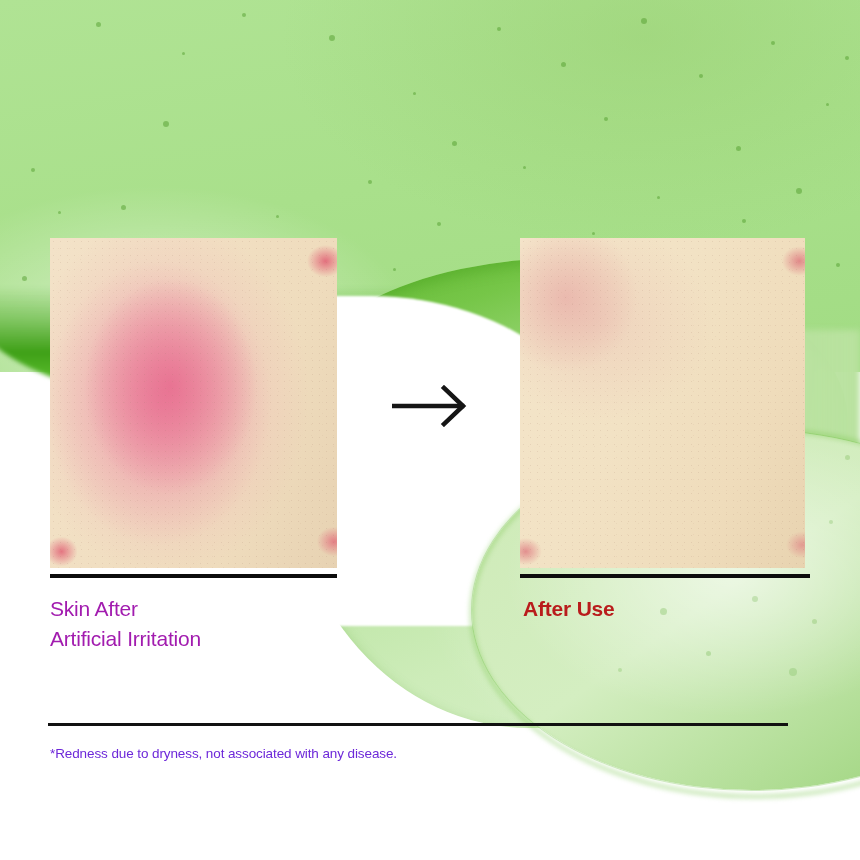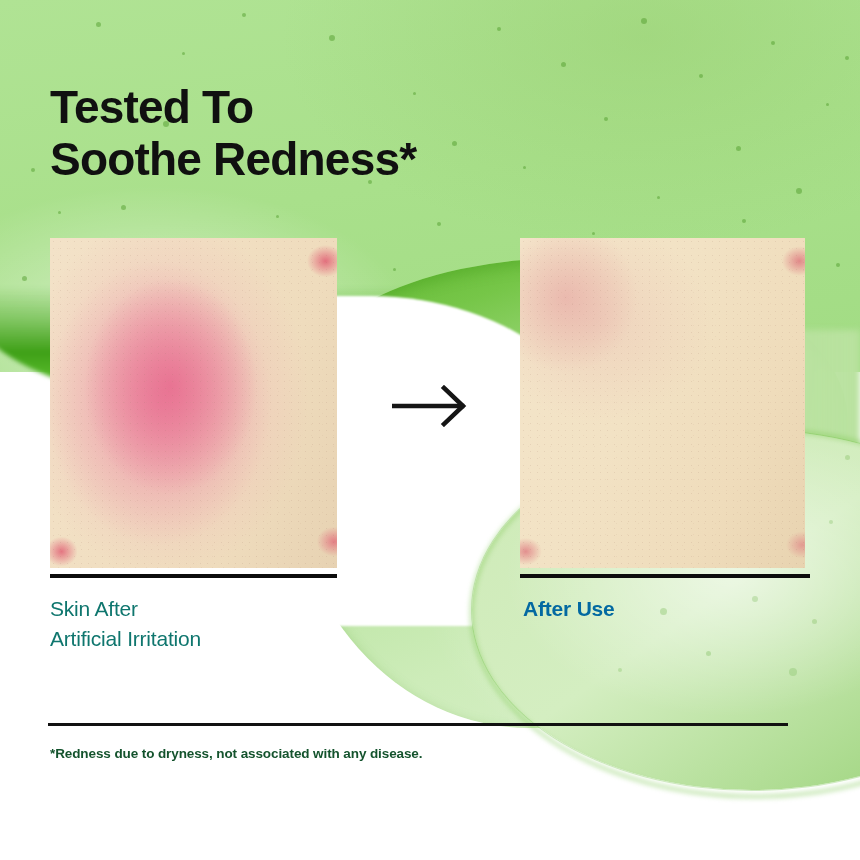--- a/index.html
+++ b/index.html
@@ -189,22 +189,22 @@
   .rule-right { left: 520px; top: 574px; width: 290px; }
 
   .caption {
     position: absolute;
     font-size: 21px;
     line-height: 30px;
     font-weight: 400;
     letter-spacing: -0.2px;
     white-space: pre-line;
   }
-  .caption-left  { left: 50px;  top: 594px; color: #0f766e; }
-  .caption-right { left: 523px; top: 594px; color: #0369a1; font-weight: 700; }
+  .caption-left  { left: 50px;  top: 594px; color: #a21caf; }
+  .caption-right { left: 523px; top: 594px; color: #b91c1c; font-weight: 700; }
 
   .arrow {
     position: absolute;
     left: 392px;
     top: 385px;
     width: 78px;
     height: 42px;
   }
 
   .footer-rule {
@@ -216,23 +216,22 @@
     background: #111111;
   }
 
   .footnote {
     position: absolute;
     left: 50px;
     top: 743px;
     width: 760px;
     font-size: 13.5px;
     line-height: 21px;
-    color: #14532d;
+    color: #6d28d9;
     letter-spacing: -0.1px;
-    font-weight: bold;
   }
   .footnote div { white-space: pre-wrap; }
 </style>
 </head>
 <body>
 
 <div class="ad">
 
   <div class="bg-white"></div>
   <div class="bg-top-green"></div>
@@ -277,22 +276,20 @@
     <i style="left:660px; top:608px; width:7px;  height:7px; background:rgba(120,185,85,0.35);"></i>
     <i style="left:706px; top:651px; width:5px;  height:5px; background:rgba(120,185,85,0.35);"></i>
     <i style="left:752px; top:596px; width:6px;  height:6px; background:rgba(120,185,85,0.30);"></i>
     <i style="left:789px; top:668px; width:8px;  height:8px; background:rgba(120,185,85,0.30);"></i>
     <i style="left:812px; top:619px; width:5px;  height:5px; background:rgba(120,185,85,0.32);"></i>
     <i style="left:618px; top:668px; width:4px;  height:4px; background:rgba(120,185,85,0.30);"></i>
     <i style="left:845px; top:455px; width:5px;  height:5px; background:rgba(120,185,85,0.33);"></i>
     <i style="left:829px; top:520px; width:4px;  height:4px; background:rgba(120,185,85,0.30);"></i>
   </div>
 
-  <h1 class="headline">Tested To
-Soothe Redness*</h1>
 
   <div class="photo photo-left">
     <div class="skin skin-before"></div>
     <div class="skin-grain"></div>
   </div>
 
   <div class="photo photo-right">
     <div class="skin skin-after"></div>
     <div class="skin-grain"></div>
   </div>

